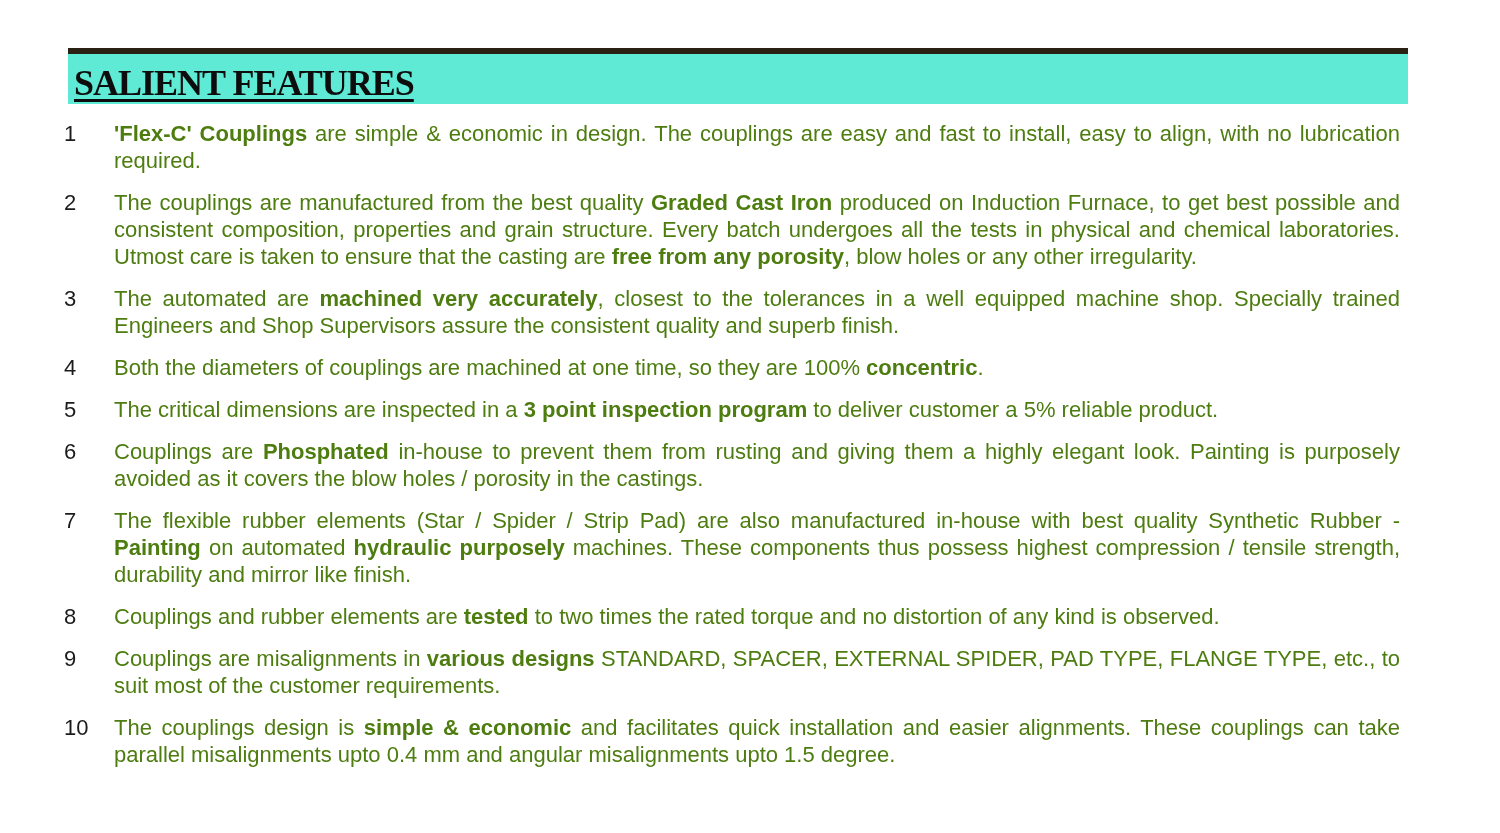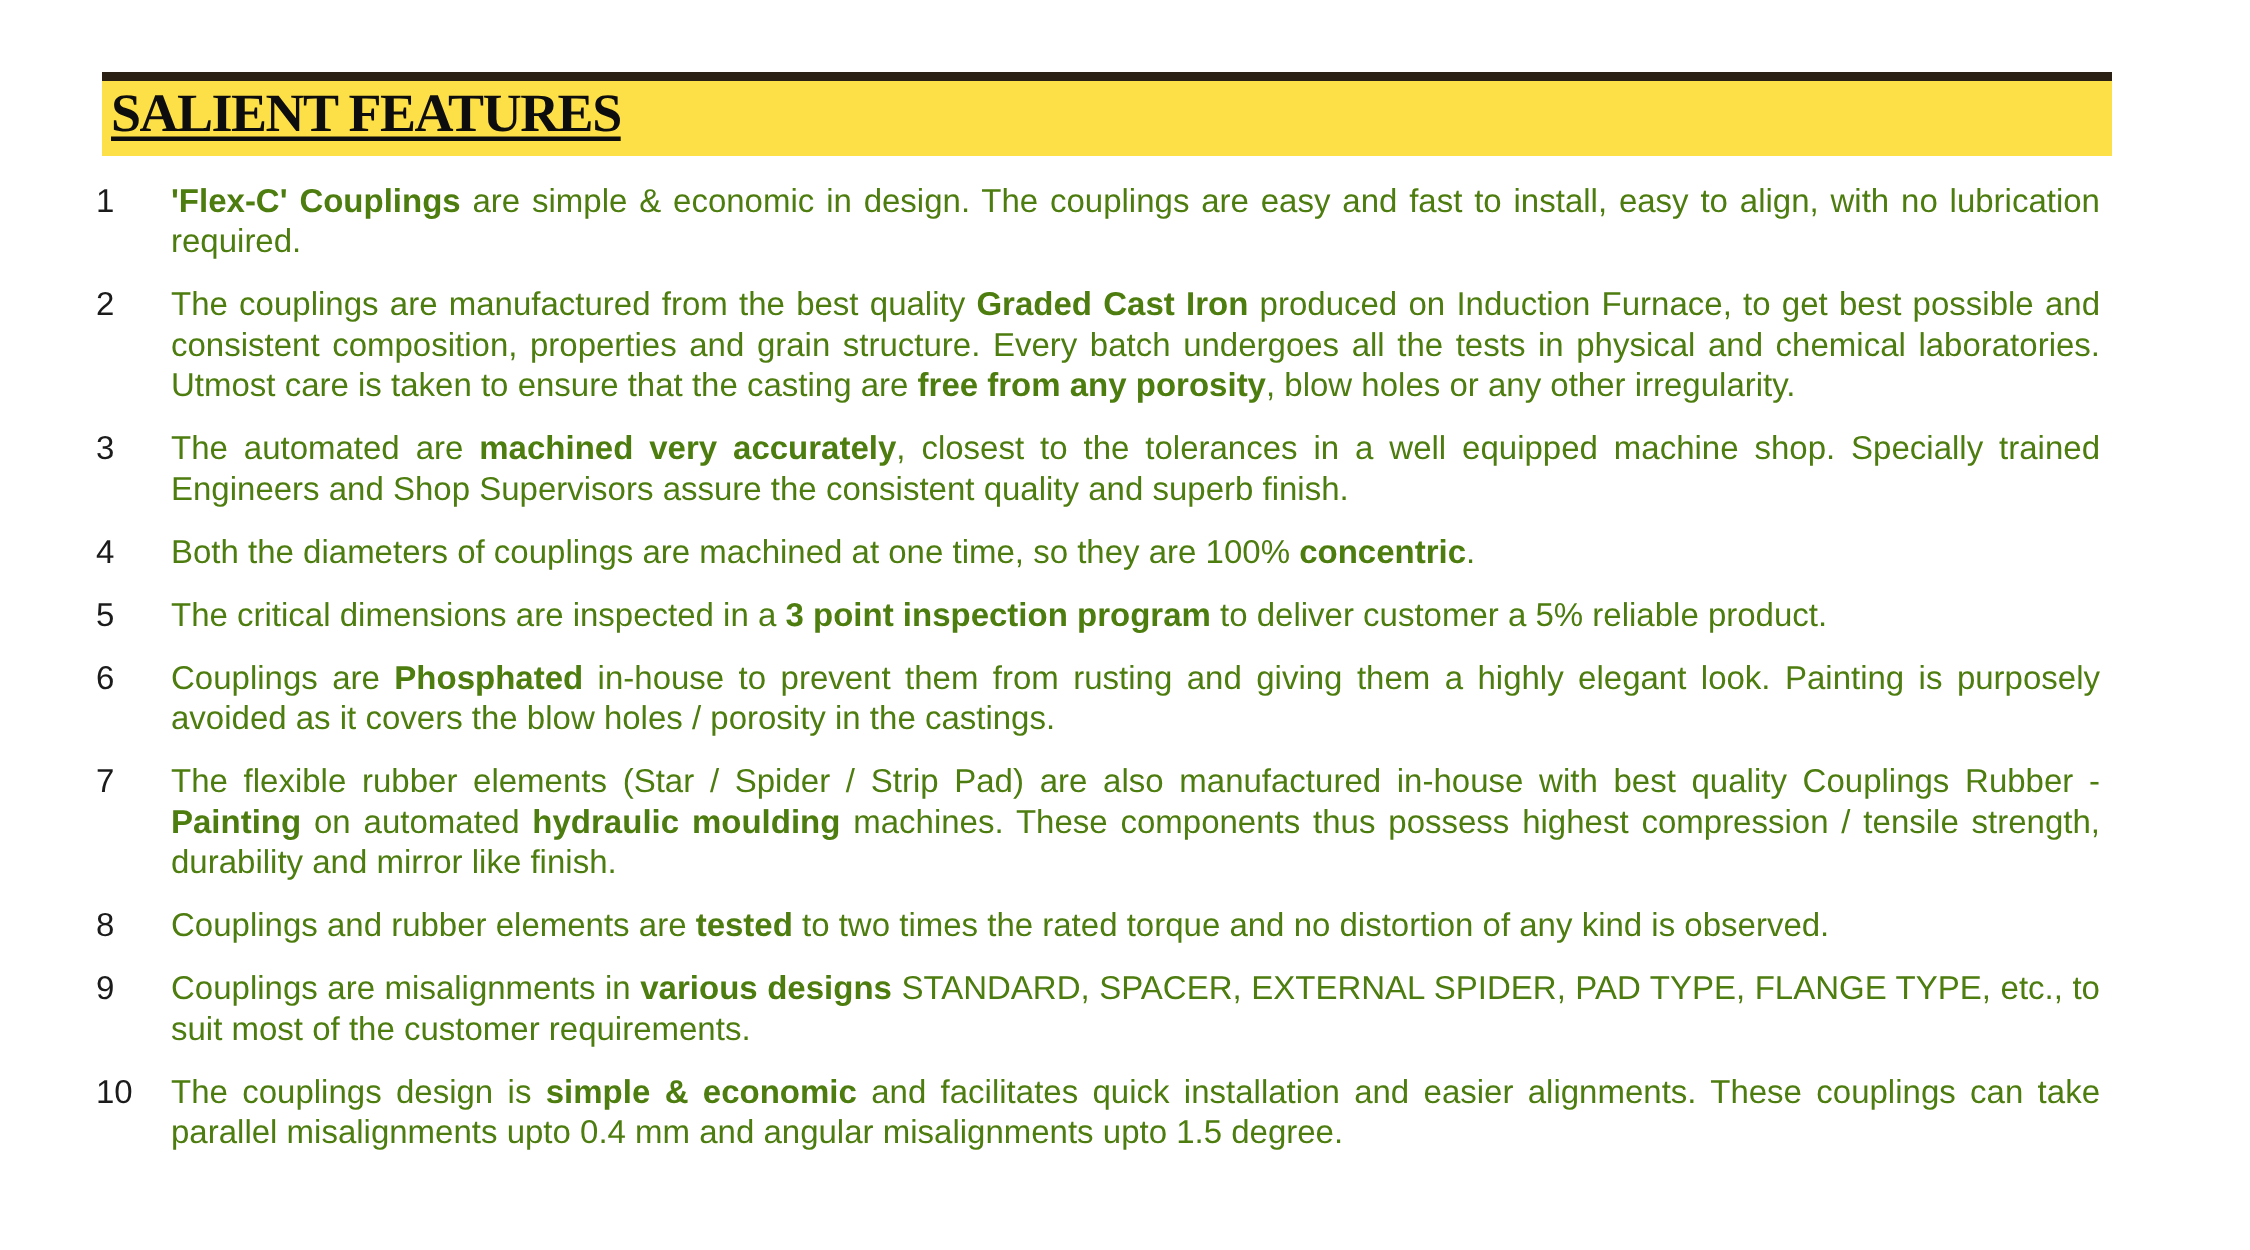--- a/index.html
+++ b/index.html
@@ -13,25 +13,25 @@
   }
   .page {
     position: relative;
     width: 1500px;
     height: 833px;
     background: #ffffff;
   }
   .header {
     margin: 48px 92px 16px 68px;
     height: 50px;
-    background: #fde047;
+    background: #5eead4;
     border-top: 6px solid #2a2014;
     position: relative;
     display: flex;
-    align-items: flex-start;
+    align-items: flex-end;
     box-sizing: content-box;
   }
   .title {
     font-family: "Liberation Serif", serif;
     font-weight: bold;
     font-size: 36px;
     letter-spacing: -1px;
     color: #0d0d0d;
     text-decoration: underline;
     text-decoration-thickness: 3px;
@@ -102,21 +102,21 @@
       <div class="item">
         <div class="num">5</div>
         <div class="txt"><span>The critical dimensions are inspected in a </span><span class="b">3 point inspection program</span><span> to deliver customer a 5% reliable product.</span></div>
       </div>
       <div class="item">
         <div class="num">6</div>
         <div class="txt"><span>Couplings are </span><span class="b">Phosphated</span><span> in-house to prevent them from rusting and giving them a highly elegant look. Painting is purposely avoided as it covers the blow holes / porosity in the castings.</span></div>
       </div>
       <div class="item">
         <div class="num">7</div>
-        <div class="txt"><span>The flexible rubber elements (Star / Spider / Strip Pad) are also manufactured in-house with best quality Couplings Rubber - </span><span class="b">Painting</span><span> on automated </span><span class="b">hydraulic moulding</span><span> machines. These components thus possess highest compression / tensile strength, durability and mirror like finish.</span></div>
+        <div class="txt"><span>The flexible rubber elements (Star / Spider / Strip Pad) are also manufactured in-house with best quality Synthetic Rubber - </span><span class="b">Painting</span><span> on automated </span><span class="b">hydraulic purposely</span><span> machines. These components thus possess highest compression / tensile strength, durability and mirror like finish.</span></div>
       </div>
       <div class="item">
         <div class="num">8</div>
         <div class="txt"><span>Couplings and rubber elements are </span><span class="b">tested</span><span> to two times the rated torque and no distortion of any kind is observed.</span></div>
       </div>
       <div class="item">
         <div class="num">9</div>
         <div class="txt"><span>Couplings are misalignments in </span><span class="b">various designs</span><span> STANDARD, SPACER, EXTERNAL SPIDER, PAD TYPE, FLANGE TYPE, etc., to suit most of the customer requirements.</span></div>
       </div>
       <div class="item">

